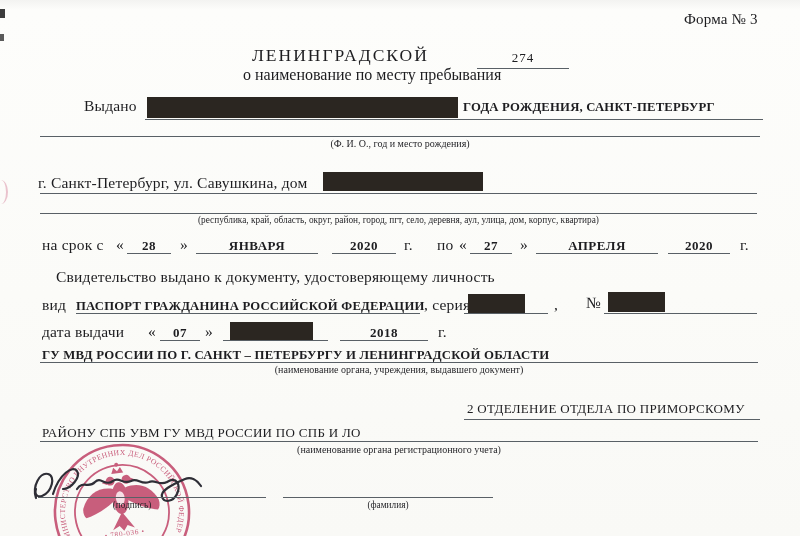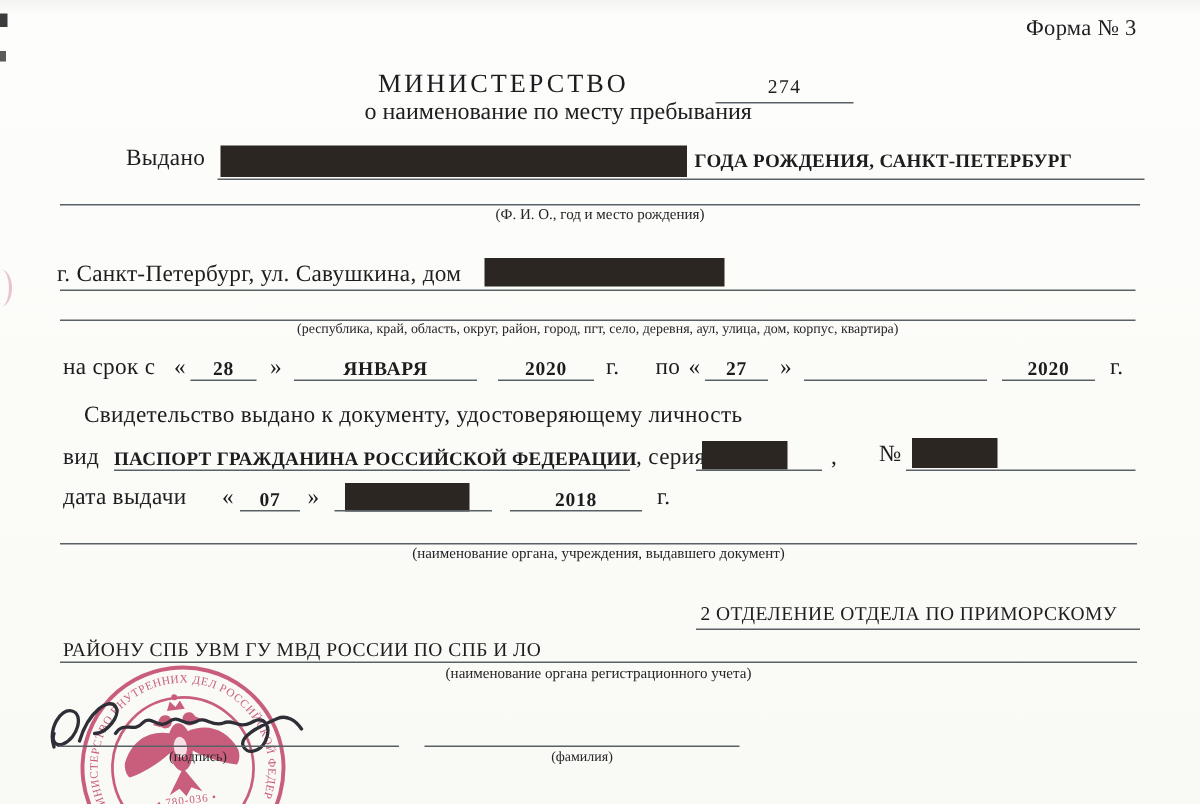--- a/index.html
+++ b/index.html
@@ -29,21 +29,21 @@
 <body>
 
 <div class="page">
 
   <div class="artifact" style="left:0;top:9px;width:5px;height:9px;background:#3c3c3c;"></div>
   <div class="artifact" style="left:0;top:34px;width:4px;height:7px;background:#5a5a5a;"></div>
   <div class="artifact" style="left:-6px;top:180px;width:12px;height:24px;border-radius:50%;border-right:2px solid rgba(201,90,122,.35);"></div>
 
   <div class="abs t" style="left:684px;top:11px;font-size:15px;">Форма № 3</div>
 
-  <div class="abs big" style="left:252px;top:45px;">МИНИСТЕРСТВО</div>
+  <div class="abs big" style="left:252px;top:45px;">ЛЕНИНГРАДСКОЙ</div>
   <div class="abs valr" style="left:477px;top:50px;width:92px;text-align:center;letter-spacing:1px;">274</div>
   <div class="rule" style="left:477px;top:68px;width:92px;"></div>
   <div class="abs sub" style="left:243px;top:66px;">о наименование по месту пребывания</div>
 
   <div class="abs t" style="left:84px;top:97px;">Выдано</div>
   <div class="redact" style="left:147px;top:97px;width:311px;height:21px;"></div>
   <div class="abs valb" style="left:463px;top:100px;">ГОДА РОЖДЕНИЯ, САНКТ-ПЕТЕРБУРГ</div>
   <div class="rule" style="left:145px;top:119px;width:618px;"></div>
 
   <div class="rule" style="left:40px;top:136px;width:720px;"></div>
@@ -65,20 +65,21 @@
   <div class="abs num center" style="left:196px;top:238px;width:122px;">ЯНВАРЯ</div>
   <div class="rule" style="left:196px;top:253px;width:122px;"></div>
   <div class="abs num center" style="left:332px;top:238px;width:64px;">2020</div>
   <div class="rule" style="left:332px;top:253px;width:64px;"></div>
   <div class="abs t" style="left:404px;top:236px;">г.</div>
   <div class="abs t" style="left:437px;top:236px;">по</div>
   <div class="abs t" style="left:459px;top:236px;">«</div>
   <div class="abs num center" style="left:470px;top:238px;width:42px;">27</div>
   <div class="rule" style="left:470px;top:253px;width:42px;"></div>
   <div class="abs t" style="left:520px;top:236px;">»</div>
+  <div class="abs num center" style="left:536px;top:238px;width:122px;">АПРЕЛЯ</div>
   <div class="rule" style="left:536px;top:253px;width:122px;"></div>
   <div class="abs num center" style="left:668px;top:238px;width:62px;">2020</div>
   <div class="rule" style="left:668px;top:253px;width:62px;"></div>
   <div class="abs t" style="left:740px;top:236px;">г.</div>
 
   <div class="abs t" style="left:42px;top:268px;margin-left:14px;">Свидетельство выдано к документу, удостоверяющему личность</div>
 
   <div class="abs t" style="left:42px;top:296px;">вид</div>
   <div class="abs valb center" style="left:76px;top:299px;width:344px;">ПАСПОРТ ГРАЖДАНИНА РОССИЙСКОЙ ФЕДЕРАЦИИ</div>
   <div class="rule" style="left:76px;top:313px;width:344px;"></div>
@@ -94,20 +95,21 @@
   <div class="abs t" style="left:148px;top:323px;">«</div>
   <div class="abs num center" style="left:160px;top:325px;width:40px;">07</div>
   <div class="rule" style="left:160px;top:340px;width:40px;"></div>
   <div class="abs t" style="left:205px;top:323px;">»</div>
   <div class="redact" style="left:230px;top:322px;width:83px;height:19px;"></div>
   <div class="rule" style="left:223px;top:340px;width:105px;"></div>
   <div class="abs num center" style="left:340px;top:325px;width:88px;">2018</div>
   <div class="rule" style="left:340px;top:340px;width:88px;"></div>
   <div class="abs t" style="left:438px;top:323px;">г.</div>
 
+  <div class="abs valb" style="left:42px;top:348px;font-size:12.8px;">ГУ МВД РОССИИ ПО Г. САНКТ – ПЕТЕРБУРГУ И ЛЕНИНГРАДСКОЙ ОБЛАСТИ</div>
   <div class="rule" style="left:40px;top:362px;width:718px;"></div>
   <div class="abs cap center" style="left:40px;top:364px;width:718px;">(наименование органа, учреждения, выдавшего документ)</div>
 
   <div class="abs valr" style="left:467px;top:401px;">2 ОТДЕЛЕНИЕ ОТДЕЛА  ПО ПРИМОРСКОМУ</div>
   <div class="rule" style="left:464px;top:419px;width:296px;"></div>
   <div class="abs valr" style="left:42px;top:425px;">РАЙОНУ СПБ УВМ  ГУ  МВД РОССИИ  ПО СПБ  И  ЛО</div>
   <div class="rule" style="left:40px;top:441px;width:718px;"></div>
   <div class="abs cap center" style="left:40px;top:444px;width:718px;">(наименование органа регистрационного учета)</div>
 
   <svg class="stamp-svg" width="144" height="144" viewBox="0 0 144 144">

